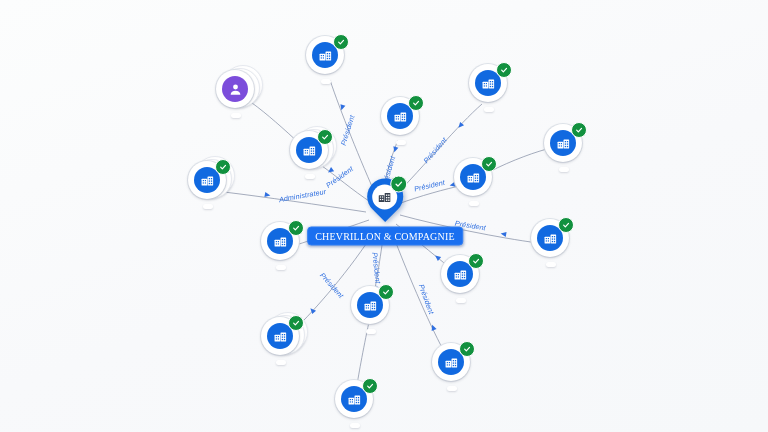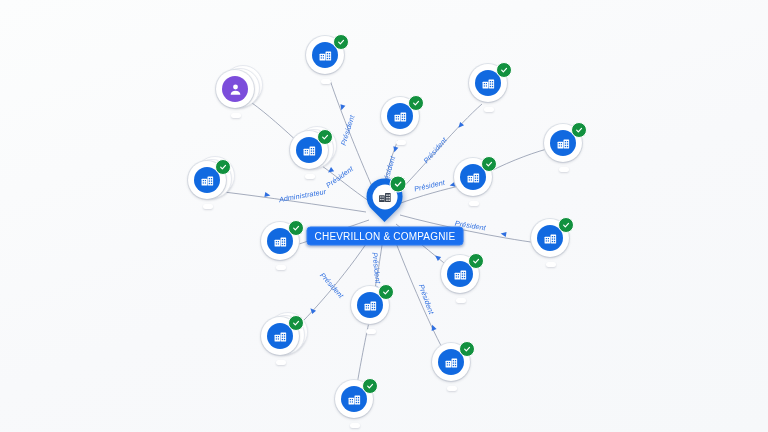--- a/index.html
+++ b/index.html
@@ -626,21 +626,21 @@
           <div class="check-badge">
             <svg width="8" height="8" viewBox="0 0 24 24">
               <path d="M5 12.5 L10 17.5 L19.5 7" stroke="#ffffff" stroke-width="3.6" fill="none" stroke-linecap="round" stroke-linejoin="round"></path>
             </svg>
           </div>
         </div>
         <div class="node-label"></div>
       </div>
     </div>
 
-  <div id="center-node" style="left: 385px; top: 212px;">
+  <div id="center-node" style="left: 385px; top: 212px; font-family: Liberation Serif, serif;">
     <div class="pin-wrap">
       <div class="pin-shape"></div>
       <div class="pin-hole">
         <svg width="15" height="15" viewBox="0 0 24 24">
           <rect x="2.5" y="9" width="9" height="11" rx="1" fill="#37414f"></rect>
           <rect x="12" y="5.5" width="9" height="14.5" rx="1" fill="#37414f"></rect>
           <rect x="4.3" y="11" width="2" height="2" fill="#ffffff"></rect>
           <rect x="7.7" y="11" width="2" height="2" fill="#ffffff"></rect>
           <rect x="4.3" y="15" width="2" height="2" fill="#ffffff"></rect>
           <rect x="7.7" y="15" width="2" height="2" fill="#ffffff"></rect>

